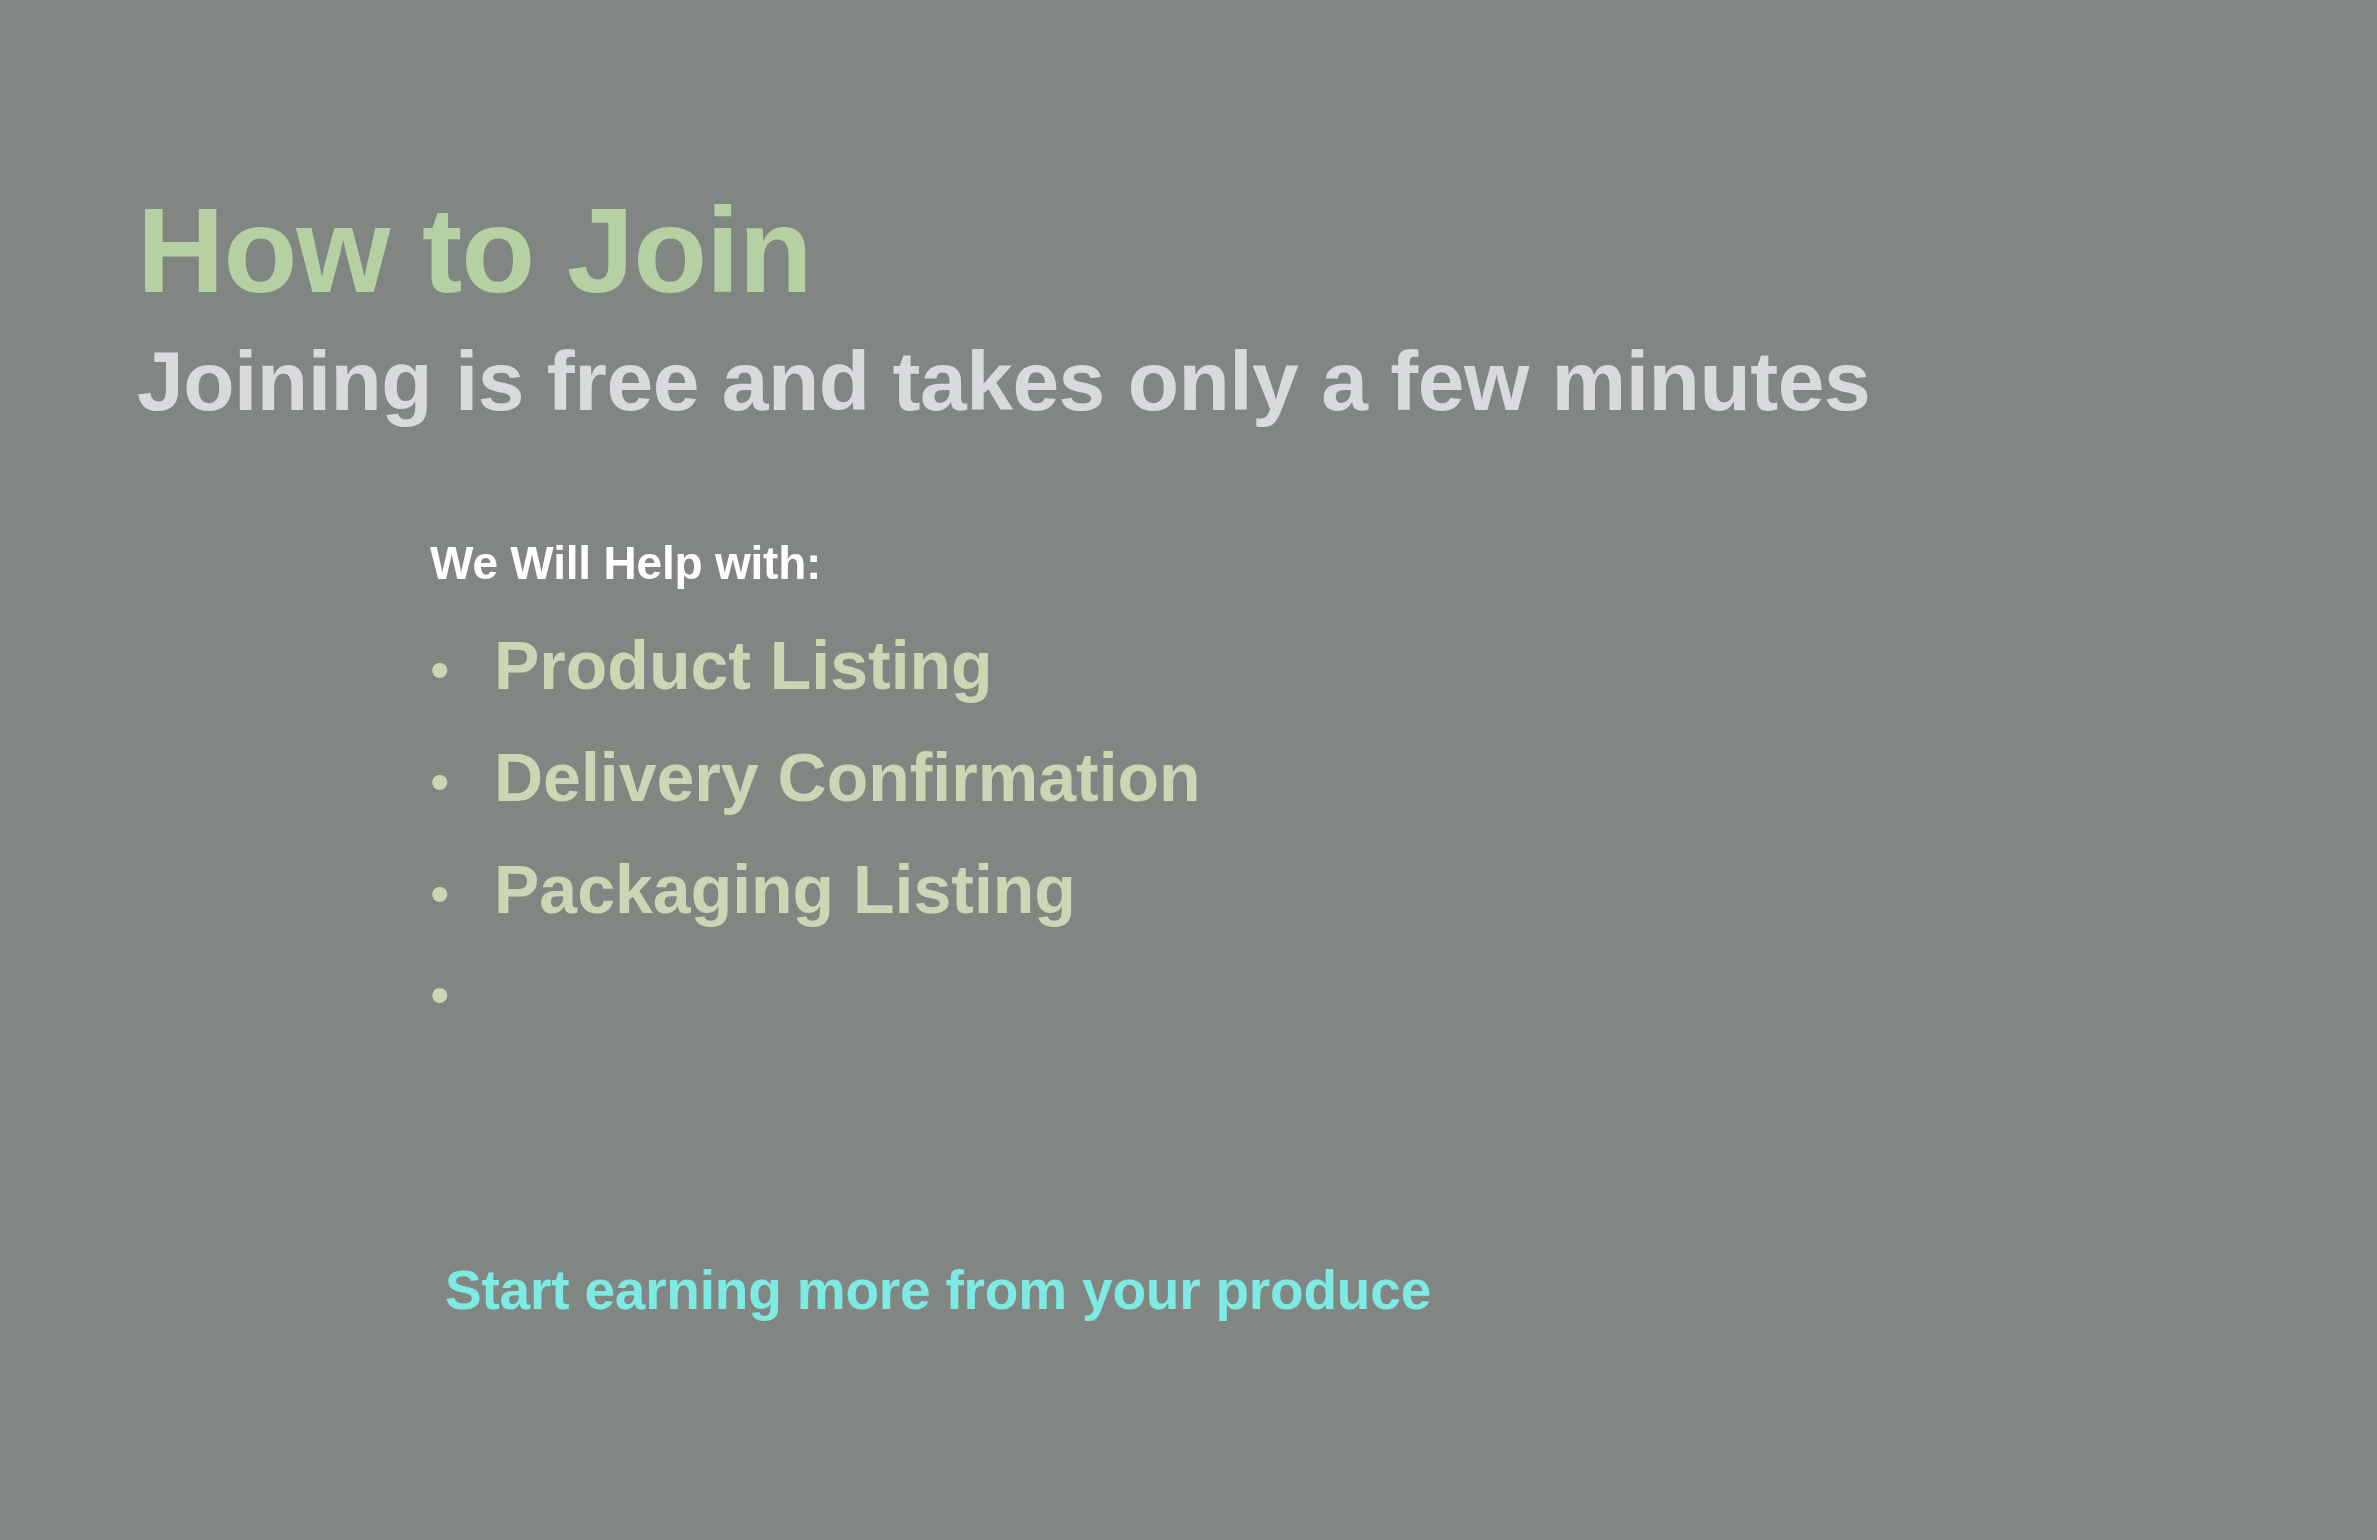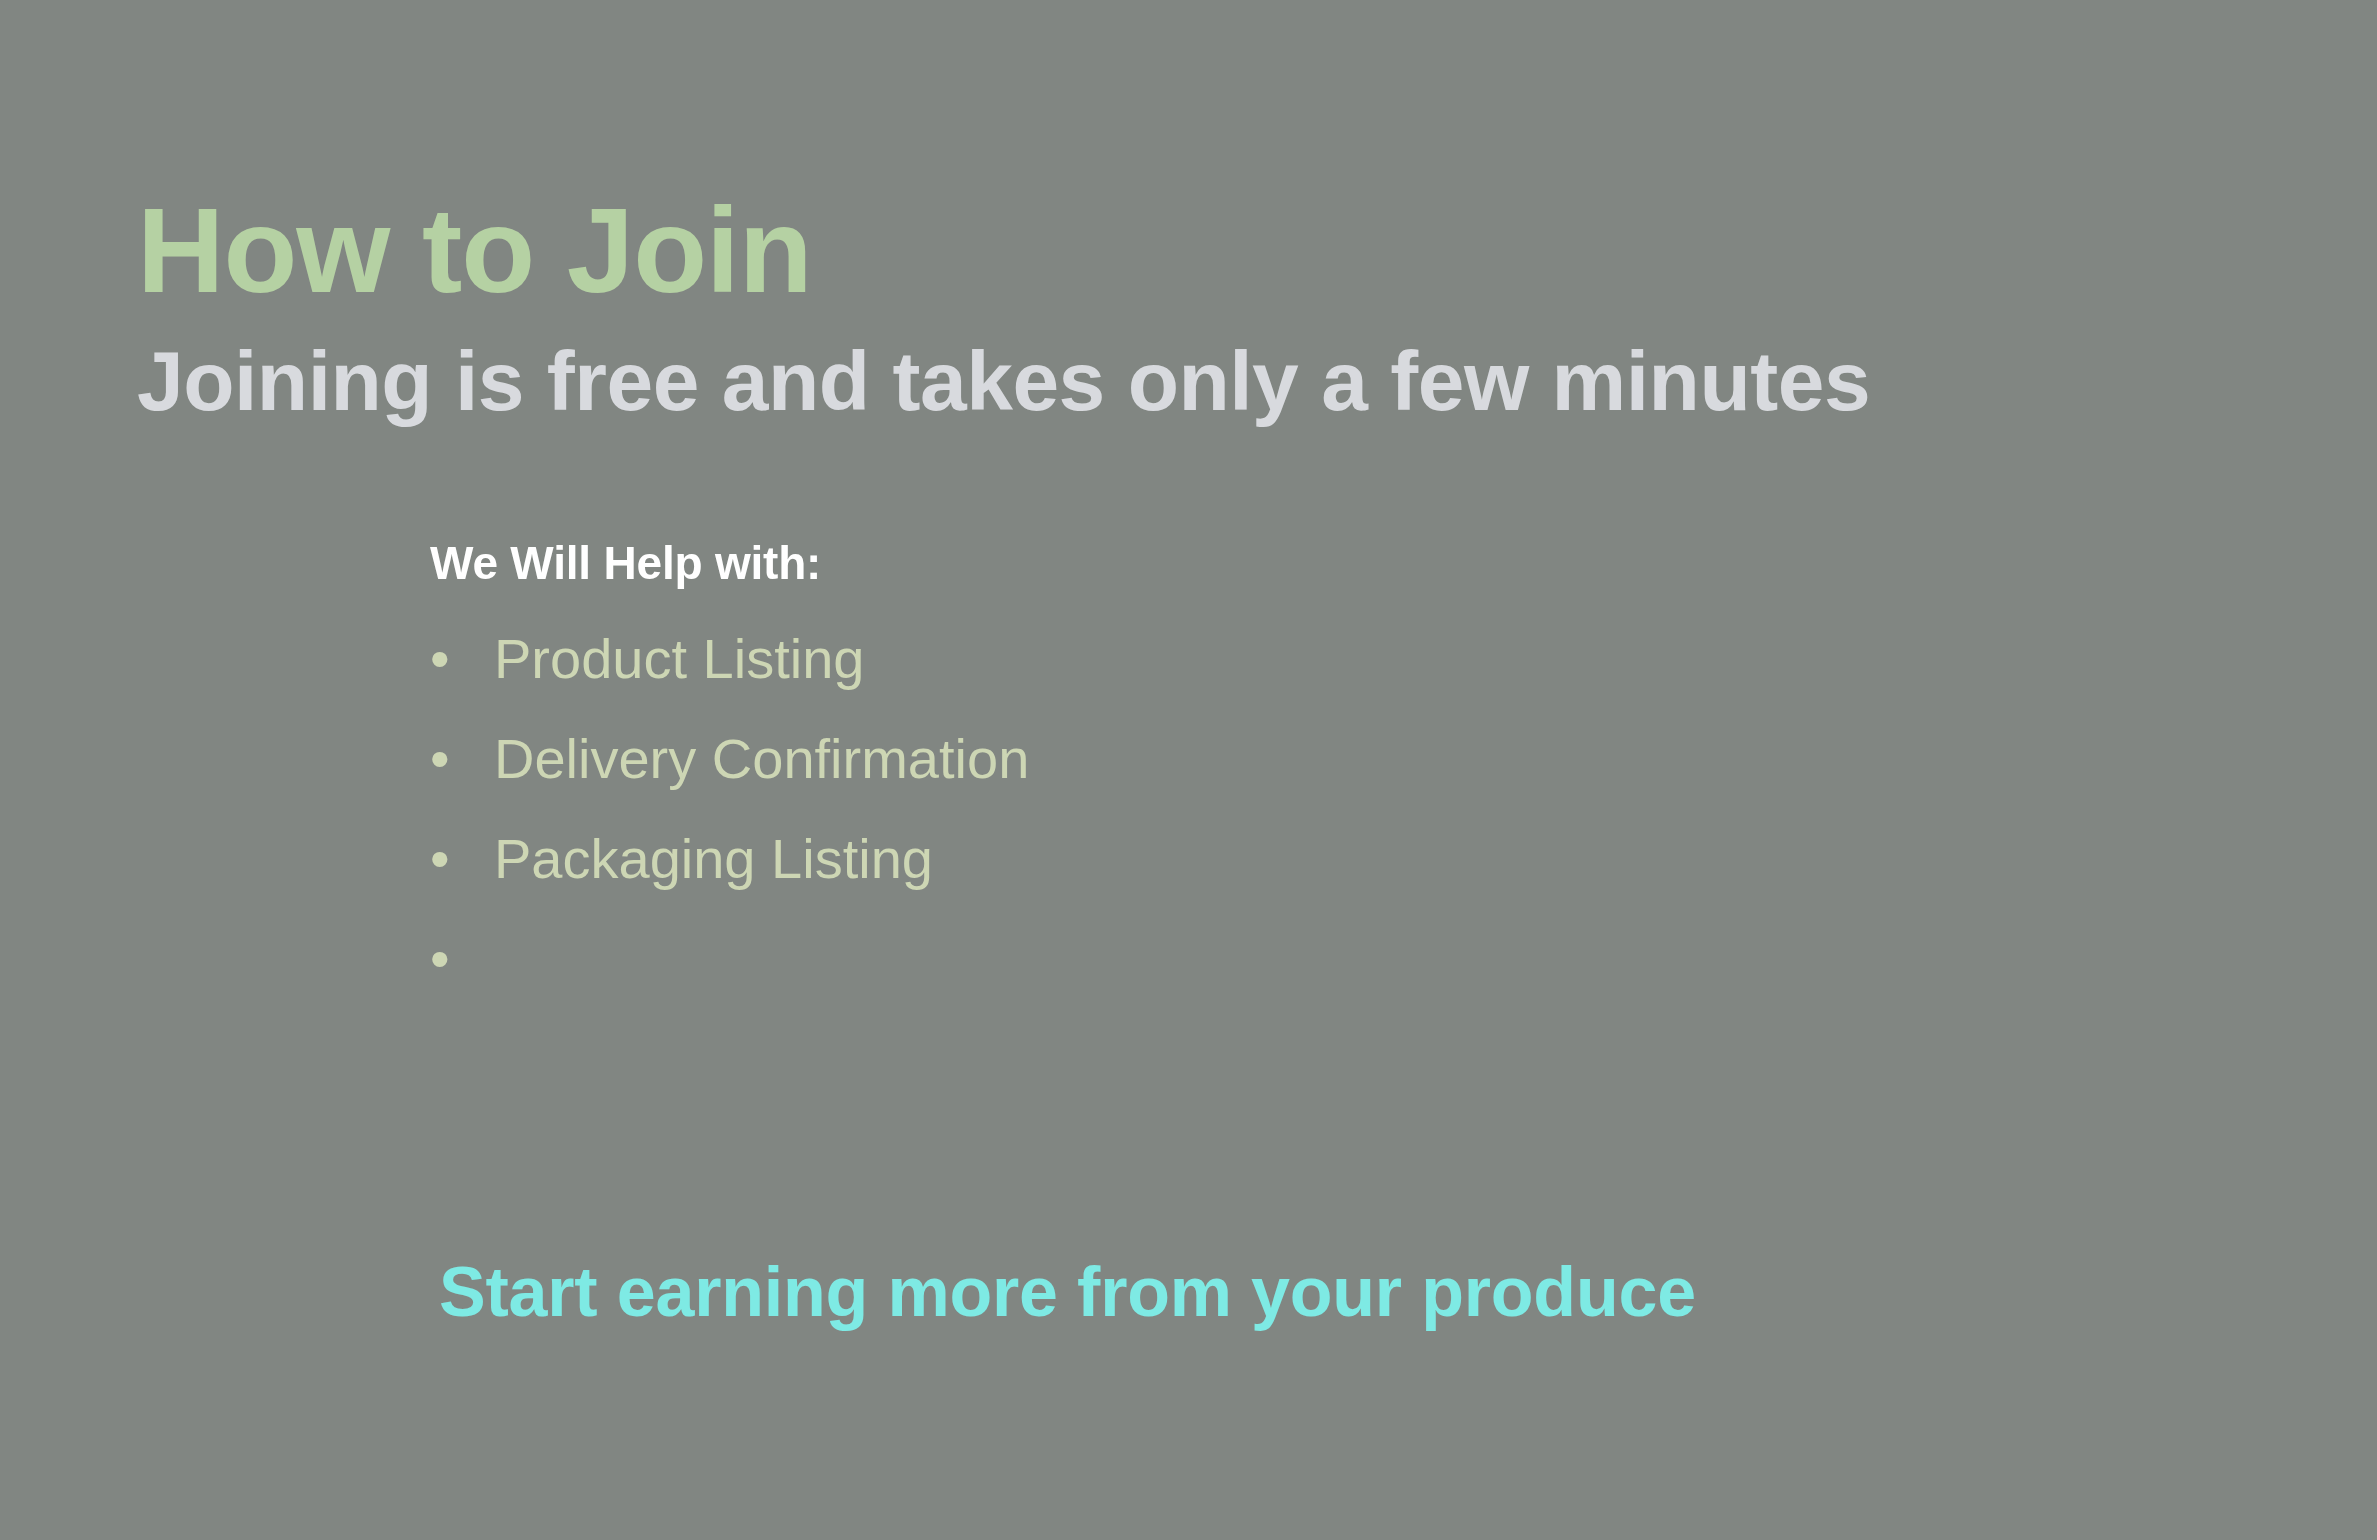--- a/index.html
+++ b/index.html
@@ -85,38 +85,38 @@
   .help-bullet {
     flex: 0 0 auto;
     width: 64px;
     font-size: 56px;
     line-height: 1.0;
     color: #cdd6b4;
     font-weight: normal;
   }
   .help-text {
     flex: 0 0 auto;
-    font-size: 56px;
+    font-size: 68px;
     line-height: 1.0;
     color: #cdd6b4;
-    font-weight: normal;
+    font-weight: bold;
     letter-spacing: 0px;
   }
 
   #closing-line {
     position: absolute;
     left: 437px;
     top: 1255px;
-    font-size: 70px;
+    font-size: 55px;
     font-weight: bold;
     line-height: 1.0;
     color: #7eeae4;
     letter-spacing: -0.2px;
     white-space: nowrap;
-    margin: 2px;
+    margin: 8px;
   }
 </style>
 </head>
 <body>
 
 <div id="slide">
 
   <div id="heading-block">
     <h1 id="slide-title">How to Join</h1>
     <h2 id="slide-subtitle">Joining is free and takes only a few minutes</h2>

